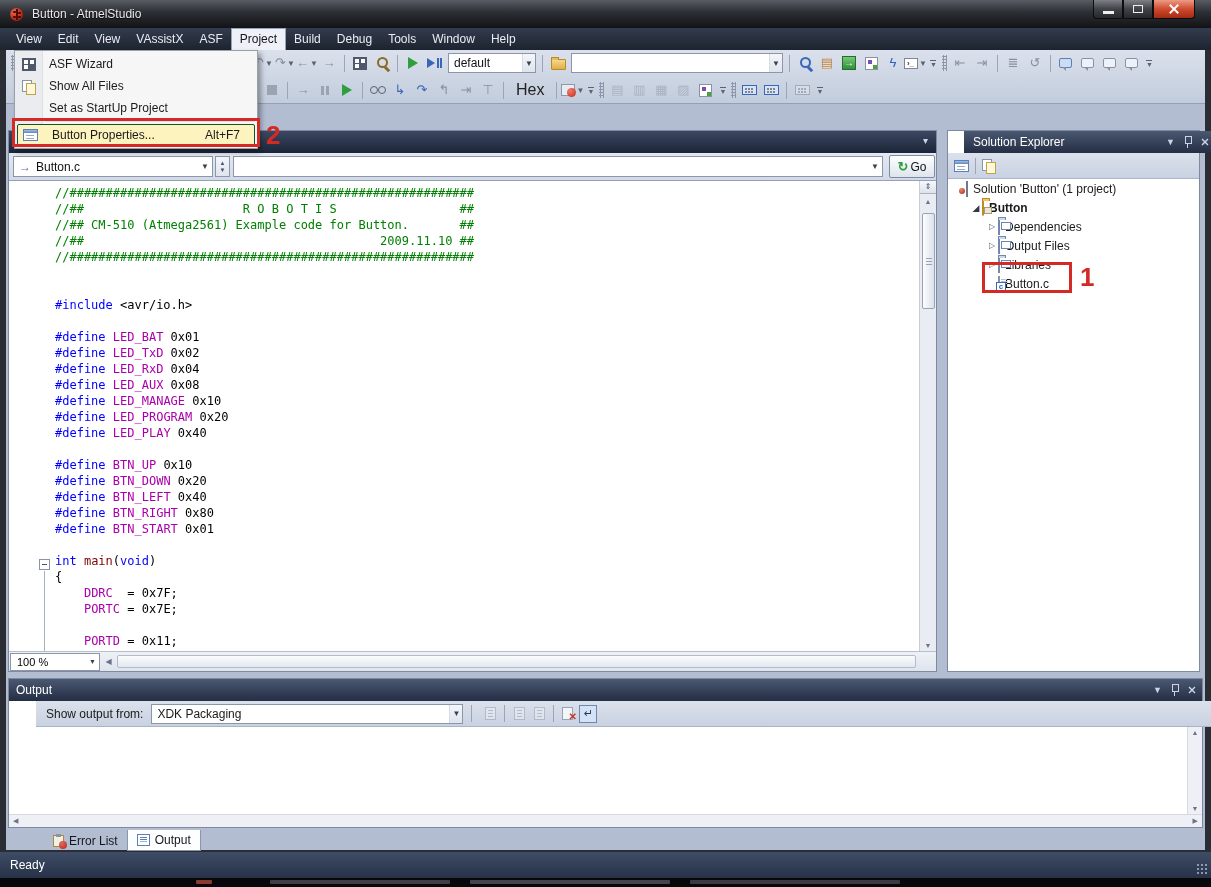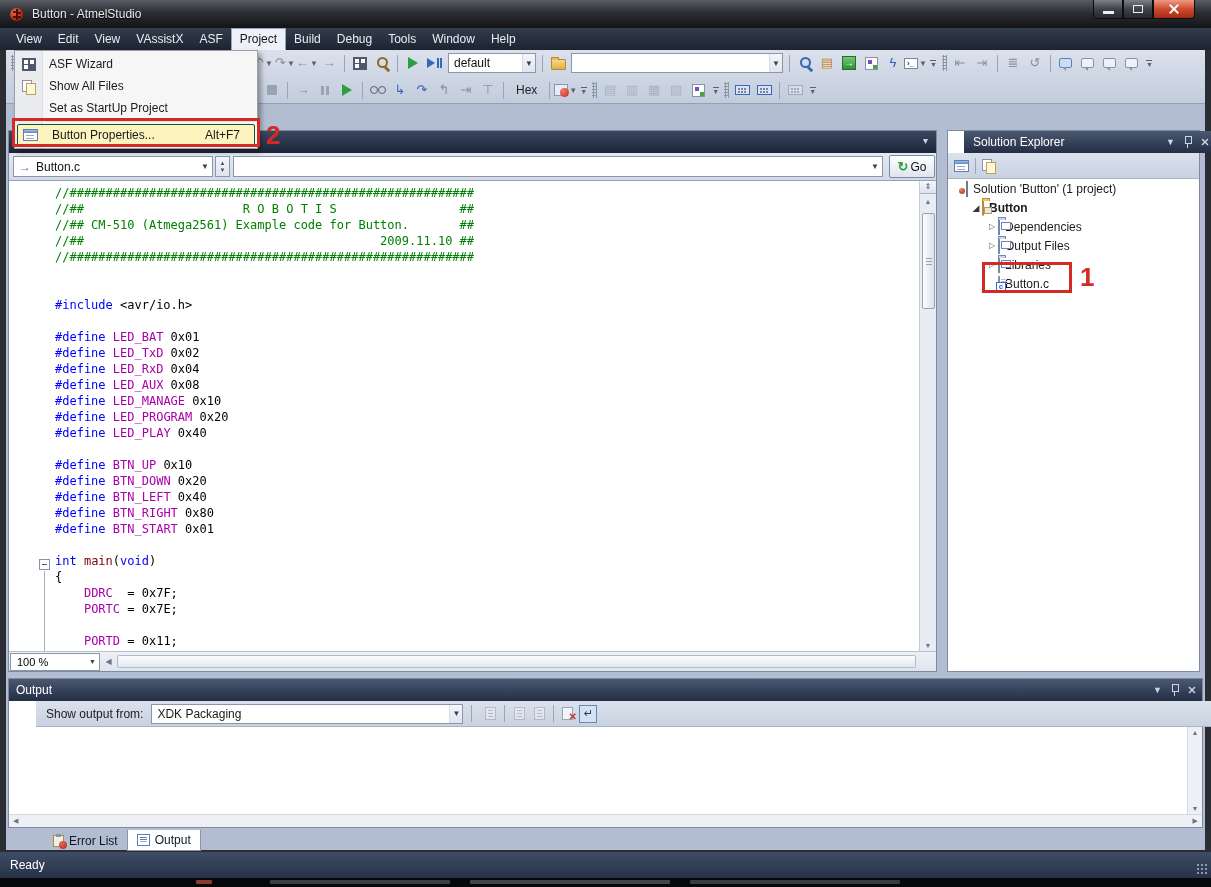--- a/index.html
+++ b/index.html
@@ -44,21 +44,21 @@
   .dis{opacity:.5;}
   .tca2{font-size:8px;color:#5a6272;margin-left:1px;}
   .ovf{display:flex;flex-direction:column;align-items:center;width:11px;margin:0 1px;}
   .ovf i{display:block;width:6px;height:1px;background:#5a6272;margin-bottom:1px;}
   .ovf span{font-size:7px;line-height:5px;color:#5a6272;font-style:normal;}
   .tcombo{height:20px;background:#fff;border:1px solid #8c96aa;display:flex;align-items:center;
     padding-left:5px;font-size:12px;color:#111;margin:0 2px;position:relative;}
   .tcv{flex:1;}
   .tca{width:13px;align-self:stretch;display:flex;align-items:center;justify-content:center;
     font-size:8px;color:#39414e;border-left:1px solid #d7dce4;background:linear-gradient(#f4f6fa,#dfe5ee);}
-  .tbtn{height:20px;padding:0 8px;font-size:12px;color:#222;display:flex;align-items:center;}
+  .tbtn{height:20px;padding:0 8px;font-size:16px;color:#222;display:flex;align-items:center;}
   
   .i-asf{width:14px;height:13px;background:#4e5a6b;position:relative;}
   .i-asf:before{content:"";position:absolute;left:2px;top:2px;width:4px;height:4px;background:#fff;
     box-shadow:6px 0 0 #fff,0 5px 0 #fff;}
   .i-mag{width:15px;height:15px;position:relative;}
   .i-mag:before{content:"";position:absolute;left:2px;top:1px;width:7px;height:7px;border:2px solid #8a6a28;border-radius:50%;}
   .i-mag:after{content:"";position:absolute;left:11px;top:10px;width:6px;height:2.5px;background:#8a6a28;
     transform:rotate(45deg);transform-origin:0 0;}
   .i-mag.b:before{border-color:#3a66b8;}.i-mag.b:after{background:#3a66b8;}
   .i-play-g{width:0;height:0;border-left:10px solid #2f9e3f;border-top:6px solid transparent;border-bottom:6px solid transparent;}

